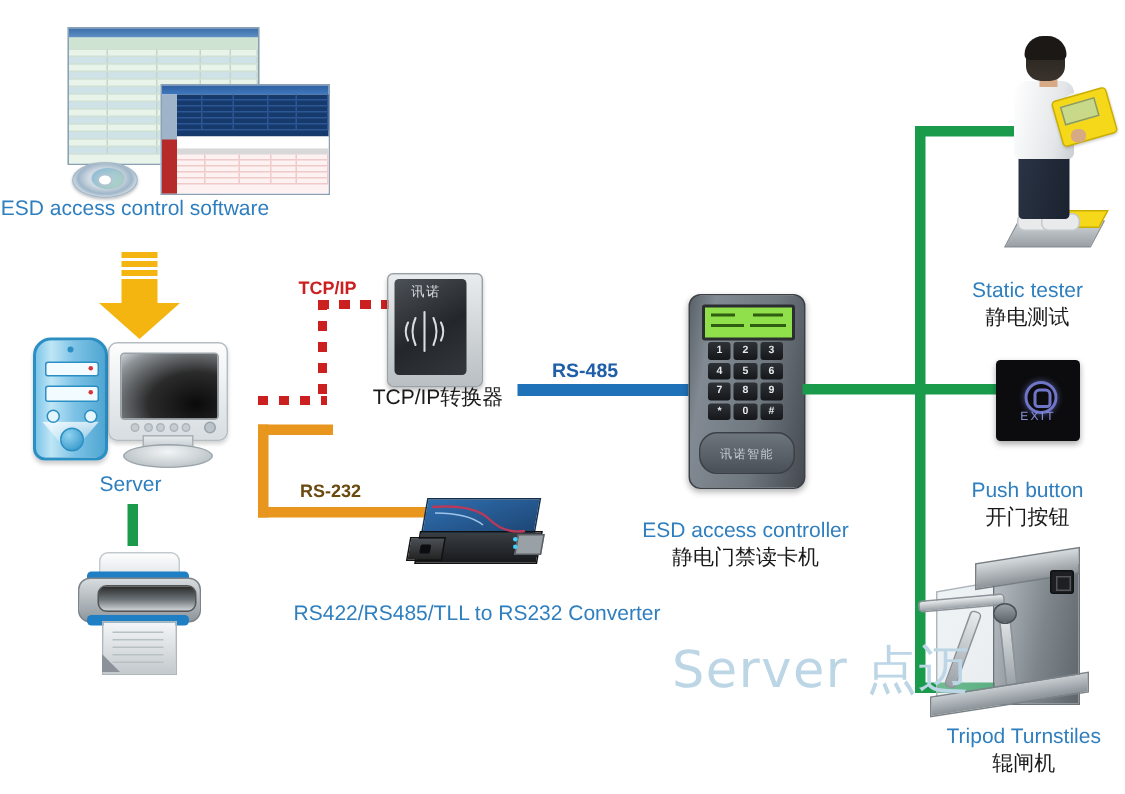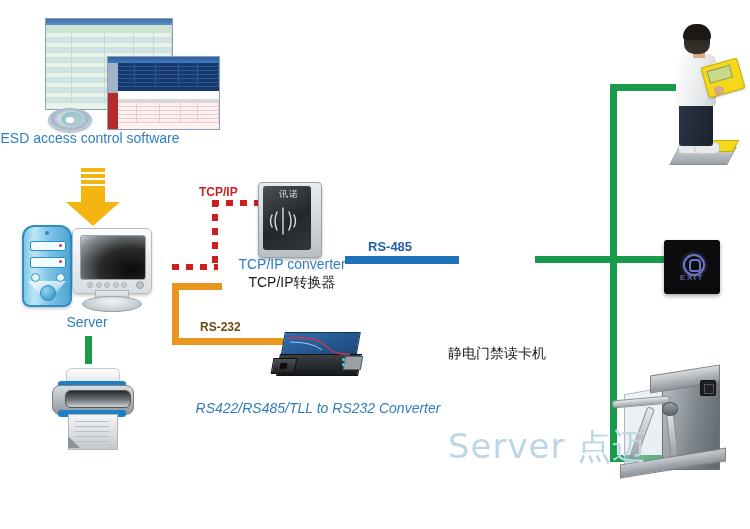--- a/index.html
+++ b/index.html
@@ -108,21 +108,21 @@
   
   .dash-h{position:absolute;height:6px;
      background:repeating-linear-gradient(90deg,#cc1f1f 0 7px,transparent 7px 14px);}
   .dash-v{position:absolute;width:6px;
      background:repeating-linear-gradient(180deg,#cc1f1f 0 7px,transparent 7px 14px);}
 
   
   .or{position:absolute;background:#e8961e;}
 
   
-  .tcpdev{left:258px;top:182px;width:62px;height:74px;}
+  .tcpdev{left:258px;top:182px;width:52px;height:74px;}
   .tcpdev .frame{position:absolute;left:0;top:0;width:62px;height:74px;border-radius:4px;
      background:linear-gradient(180deg,#e9ecee,#b9bfc3);border:1px solid #9aa1a6;box-shadow:0 2px 3px rgba(0,0,0,.25);}
   .tcpdev .face{position:absolute;left:5px;top:4px;width:48px;height:64px;border-radius:3px;
      background:linear-gradient(150deg,#4c5157,#23262a 55%,#34383d);}
   .tcpdev .brand{position:absolute;left:0;right:0;top:6px;text-align:center;color:#d7dbdf;font-size:9px;letter-spacing:1px;}
   .tcpdev svg{position:absolute;left:8px;top:22px;}
 
   
   .rsdev{left:272px;top:328px;width:92px;height:52px;}
   .rsdev .blue{position:absolute;left:10px;top:4px;width:74px;height:30px;
@@ -498,21 +498,20 @@
       <g stroke="#d9dde0" stroke-width="1.4" fill="none" stroke-linecap="round">
         <path d="M17 4 L17 30"></path>
         <path d="M11 8 Q7 17 11 26"></path>
         <path d="M23 8 Q27 17 23 26"></path>
         <path d="M6 11 Q3 17 6 23"></path>
         <path d="M28 11 Q31 17 28 23"></path>
       </g>
     </svg>
   </div>
   <div class="lbl" style="left:212px;top:256px;width:160px;">
-    <div class="en">TCP/IP converter</div>
     <div class="cn">TCP/IP转换器</div>
   </div>
 
   <div class="or" style="left:172px;top:283px;width:50px;height:7px;"></div>
   <div class="or" style="left:172px;top:283px;width:7px;height:62px;"></div>
   <div class="or" style="left:172px;top:338px;width:112px;height:7px;"></div>
   <div class="rs232txt" style="left:200px;top:320px;">RS-232</div>
 
   <div class="abs rsdev">
     <div class="blue"></div>
@@ -521,28 +520,53 @@
         <i></i>
       </div>
     <div class="port"></div>
     <svg class="wire" viewBox="0 0 66 26">
       <path d="M2 4 Q30 2 40 12 Q50 22 64 20" stroke="#b83a5a" stroke-width="1.6" fill="none"></path>
       <path d="M4 8 Q26 8 36 16" stroke="#9fc4e8" stroke-width="1" fill="none"></path>
     </svg>
     <i class="led" style="left:70px;top:30px;"></i>
     <i class="led" style="left:70px;top:35px;"></i>
   </div>
-  <div class="lbl" style="left:168px;top:400px;width:300px;font-style:italic;">
+  <div class="lbl" style="left:168px;top:400px;width:300px;">
     <div class="en">RS422/RS485/TLL to RS232 Converter</div>
   </div>
 
   <div class="bluebar" style="left:345px;top:256px;width:114px;"></div>
   <div class="rs485txt" style="left:368px;top:239px;">RS-485</div>
 
+  <div class="abs ctrl">
+    <div class="shell"></div>
+    <div class="lcd">
+      <i style="left:4px;top:4px;width:16px"></i>
+      <i style="left:32px;top:4px;width:20px"></i>
+      <i style="left:4px;top:11px;width:22px"></i>
+      <i style="left:30px;top:11px;width:24px"></i>
+    </div>
+    <div class="pad">
+      <b>1</b>
+      <b>2</b>
+      <b>3</b>
+      <b>4</b>
+      <b>5</b>
+      <b>6</b>
+      <b>7</b>
+      <b>8</b>
+      <b>9</b>
+      <b>*</b>
+      <b>0</b>
+      <b>#</b>
+    </div>
+    <div class="plate">讯诺智能</div>
+  </div>
   <div class="lbl" style="left:410px;top:345px;width:174px;">
+    <div class="en">ESD access controller</div>
     <div class="cn">静电门禁读卡机</div>
   </div>
 
   <div class="gr" style="left:535px;top:256px;width:82px;height:7px;"></div>
   <div class="gr" style="left:610px;top:84px;width:7px;height:378px;"></div>
   <div class="gr" style="left:610px;top:84px;width:78px;height:7px;"></div>
   <div class="gr" style="left:610px;top:256px;width:78px;height:7px;"></div>
   <div class="gr" style="left:610px;top:455px;width:78px;height:7px;"></div>
 
   <div class="abs person">
@@ -555,37 +579,49 @@
     <div class="shirt"></div>
     <div class="arm"></div>
     <div class="meter">
         <i></i>
       </div>
     <div class="hand"></div>
     <div class="neck"></div>
     <div class="head"></div>
     <div class="hair"></div>
   </div>
+  <div class="lbl" style="left:620px;top:185px;width:130px;">
+    <div class="en">Static tester</div>
+    <div class="cn">静电测试</div>
+  </div>
 
   <div class="abs exitbtn">
     <div class="ring">
         <i></i>
       </div>
     <div class="tx">EXIT</div>
+  </div>
+  <div class="lbl" style="left:620px;top:318px;width:130px;">
+    <div class="en">Push button</div>
+    <div class="cn">开门按钮</div>
   </div>
 
   <div class="abs turn">
     <div class="glass"></div>
     <div class="cab"></div>
     <div class="capt"></div>
     <div class="rdr">
         <i></i>
       </div>
     <div class="arm" style="left:-4px;top:28px;width:56px;height:6px;transform:rotate(-5deg);"></div>
     <div class="arm" style="left:22px;top:36px;width:6px;height:52px;transform:rotate(20deg);"></div>
     <div class="arm" style="left:52px;top:38px;width:6px;height:48px;transform:rotate(-6deg);"></div>
     <div class="hub"></div>
     <div class="base"></div>
   </div>
+  <div class="lbl" style="left:615px;top:482px;width:135px;">
+    <div class="en">Tripod Turnstiles</div>
+    <div class="cn">辊闸机</div>
+  </div>
 
   <div class="wm">Server 点迈</div>
 
 </div>
 
 </body></html>

